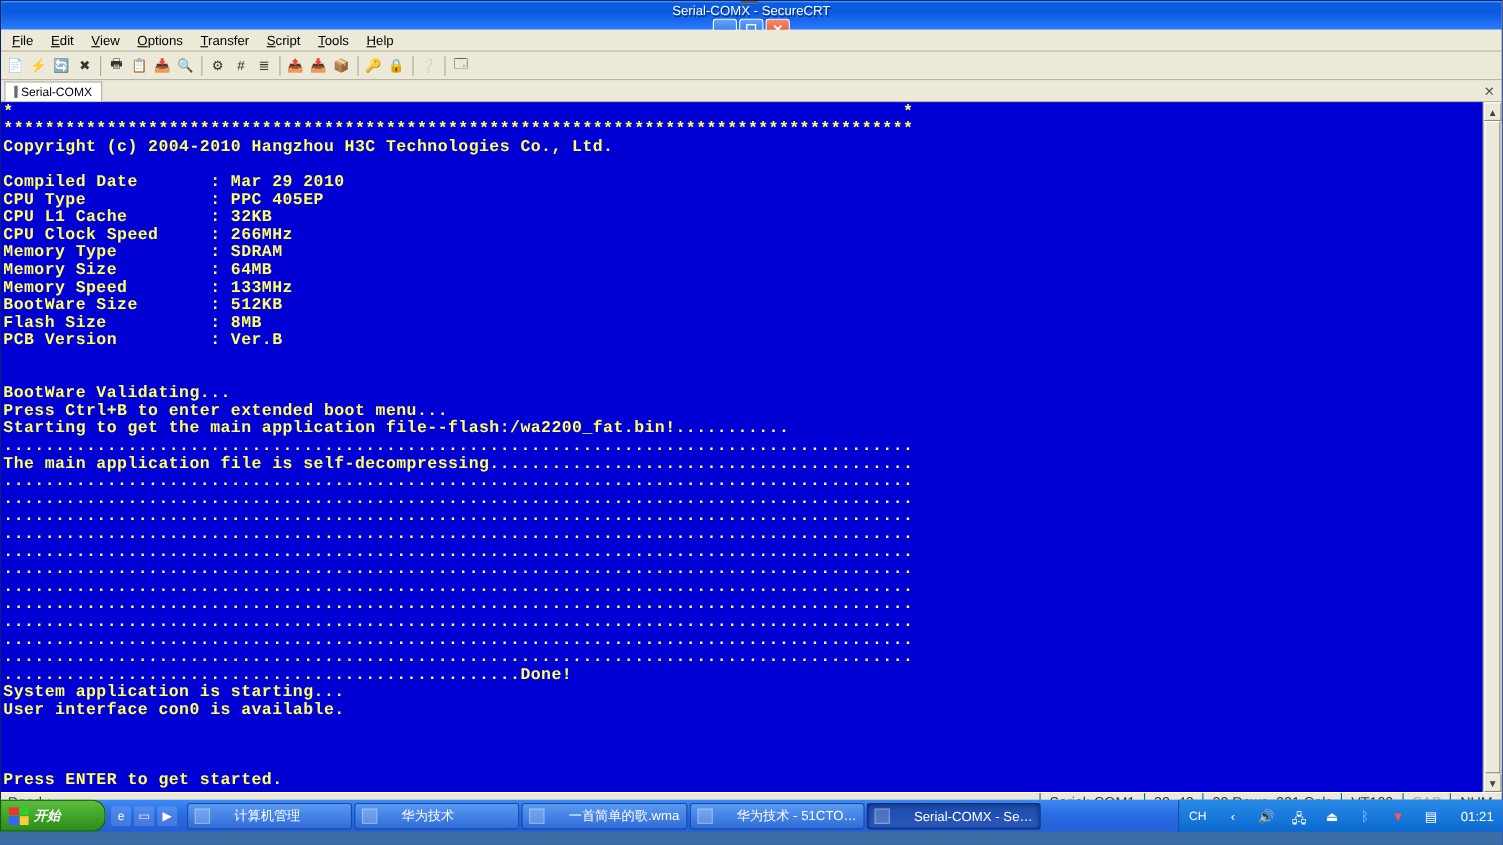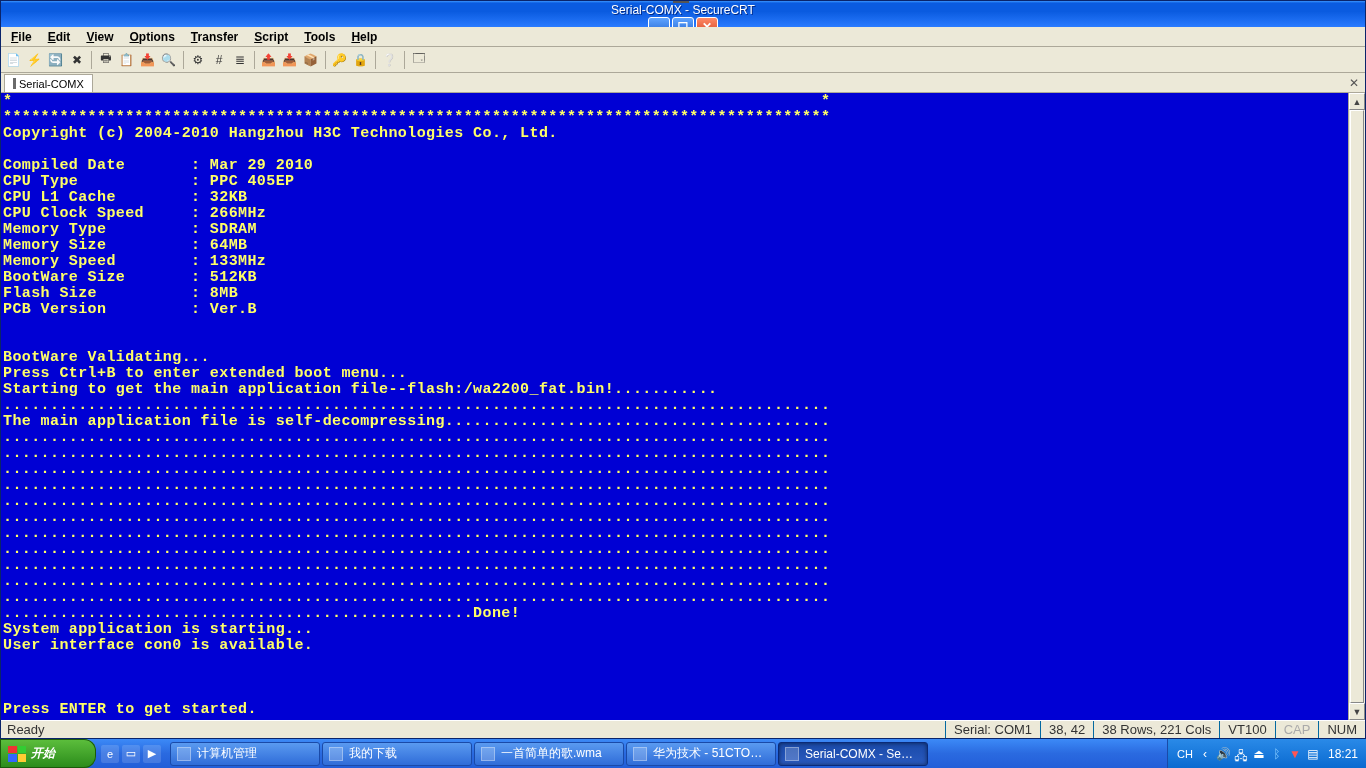--- a/index.html
+++ b/index.html
@@ -28,21 +28,21 @@
     width: 22px; height: 20px; border: 1px solid #fff; border-radius: 3px;
     display: flex; align-items: center; justify-content: center; color: #fff;
     font-weight: bold; font-size: 12px;
   }
   .win-btn.min, .win-btn.max { background: linear-gradient(#5fa4ff,#1e62d0); }
   .win-btn.close { background: linear-gradient(#ff8a66,#d04020); }
   .menubar {
     height: 20px; background: #ece9d8; border-bottom: 1px solid #aca899;
     display: flex; align-items: center; padding: 0 2px; font-size: 12px;
   }
-  .menubar span { padding: 2px 8px; cursor: default; font-weight: bold; }
+  .menubar span { padding: 2px 8px; cursor: default; }
   .menubar span u { text-decoration: underline; }
   .toolbar {
     height: 26px; background: #ece9d8; border-bottom: 1px solid #aca899;
     display: flex; align-items: center; padding: 0 3px; gap: 1px;
   }
   .tb-btn {
     width: 20px; height: 20px; display: flex; align-items: center;
     justify-content: center; font-size: 12px; color: #333;
   }
   .tb-sep { width: 1px; height: 18px; background: #aca899; margin: 0 3px; }
@@ -82,21 +82,21 @@
   }
   .statusbar {
     height: 18px; background: #ece9d8; border-top: 1px solid #fff;
     display: flex; align-items: center; font-size: 13px; color: #333;
   }
   .statusbar .cell { padding: 0 8px; border-left: 1px solid #0369a1; height:100%;
     display:flex;align-items:center; }
   .statusbar .ready { padding: 0 6px; flex:1; }
   
   .taskbar {
-    position: absolute; left: 0; bottom: 0; width: 1366px; height: 29px;
+    position: absolute; left: 0; bottom: 12px; width: 1366px; height: 29px;
     background: linear-gradient(to bottom,#3c8af7 0%,#2a6ae0 50%,#225ed8 100%);
     display: flex; align-items: stretch; color: #fff; font-size: 12px;
   }
   .start-btn {
     width: 96px; background: linear-gradient(to bottom,#5dbf3d 0%,#2a8a1a 100%);
     border-radius: 0 12px 12px 0; display: flex; align-items: center; gap: 5px;
     padding: 0 8px; font-style: italic; font-weight: bold;
     box-shadow: inset 0 0 0 1px #1a5a0a;
   }
   .start-btn .flag { width: 18px; height: 16px; display: grid;
@@ -105,29 +105,29 @@
   .start-btn .flag i:nth-child(3){background:#36f;} .start-btn .flag i:nth-child(4){background:#fc3;}
   .ql { display:flex; align-items:center; gap:3px; padding:0 5px; }
   .ql .qbtn { width:18px; height:18px; background:rgba(255,255,255,.15);
     border-radius:2px; display:flex;align-items:center;justify-content:center;
     font-size:11px;}
   .tasks { display:flex; align-items:center; gap:2px; flex:1; padding:2px 4px; }
   .task {
     height: 24px; min-width: 150px; max-width: 160px; overflow:hidden;
     background: linear-gradient(to bottom,#5a9af0,#2f6cd8);
     border: 1px solid #1a4aa8; border-radius:3px;
-    display:flex;align-items:center; gap:6px; padding:0 6px;
+    display:flex;align-items:center; gap:22px; padding:0 6px;
     color:#fff; white-space:nowrap; text-overflow:ellipsis;
   }
   .task.active { background: linear-gradient(to bottom,#1a4aa8,#2a5ac0);
     border-color:#0a2a78; box-shadow: inset 0 0 4px #0008;}
   .task .ticon{ width:14px;height:14px;background:#fff3;border:1px solid #fff5;}
   .tray {
     background: linear-gradient(to bottom,#2a8ae8,#0a6ad0);
-    display:flex; align-items:center; gap:4px; padding:0 8px;
+    display:flex; align-items:center; gap:16px; padding:0 8px;
     border-left: 1px solid #1a4aa8;
   }
   .tray .lang{width:18px;text-align:center;font-size:11px;}
   .tray .ticon{width:14px;height:14px;font-size:12px;text-align:center;}
   .tray .clock{font-size:12px; padding-left:4px;}
 </style>
 </head>
 <body>
 
 <div class="crt-window">
@@ -264,21 +264,21 @@
     <div class="qbtn">▭</div>
     <div class="qbtn">▶</div>
   </div>
   <div class="tasks" id="tasks">
       <div class="task">
         <span class="ticon"></span>
         <span>计算机管理</span>
       </div>
       <div class="task">
         <span class="ticon"></span>
-        <span>我的下载</span>
+        <span>华为技术</span>
       </div>
       <div class="task">
         <span class="ticon"></span>
         <span>一首简单的歌.wma</span>
       </div>
       <div class="task">
         <span class="ticon"></span>
         <span>华为技术 - 51CTO…</span>
       </div>
       <div class="task active">
@@ -288,15 +288,15 @@
     </div>
   <div class="tray">
     <span class="lang">CH</span>
     <span class="ticon">‹</span>
     <span class="ticon">🔊</span>
     <span class="ticon">🖧</span>
     <span class="ticon">⏏</span>
     <span class="ticon" style="color:#8cf">ᛒ</span>
     <span class="ticon" style="color:#f55">▼</span>
     <span class="ticon">▤</span>
-    <span class="clock">18:21</span>
+    <span class="clock">01:21</span>
   </div>
 </div>
 
 </body></html>

